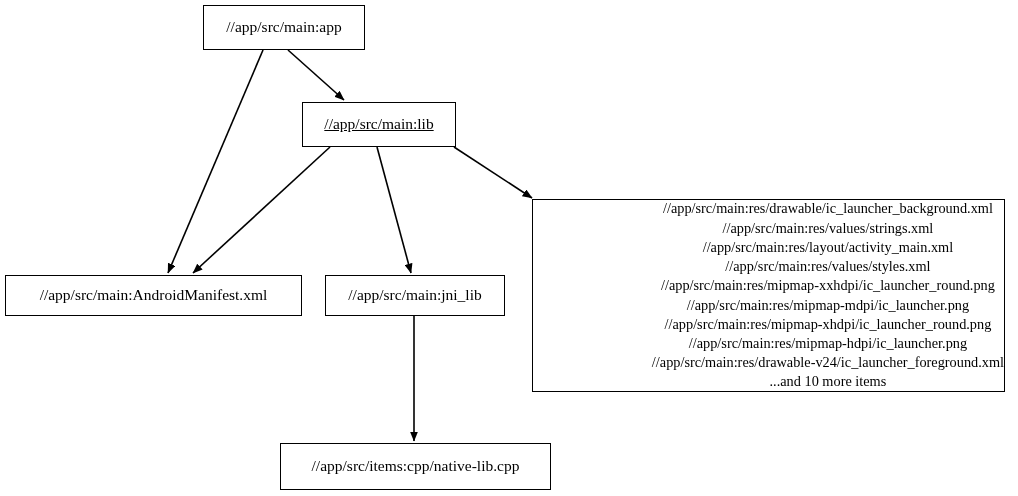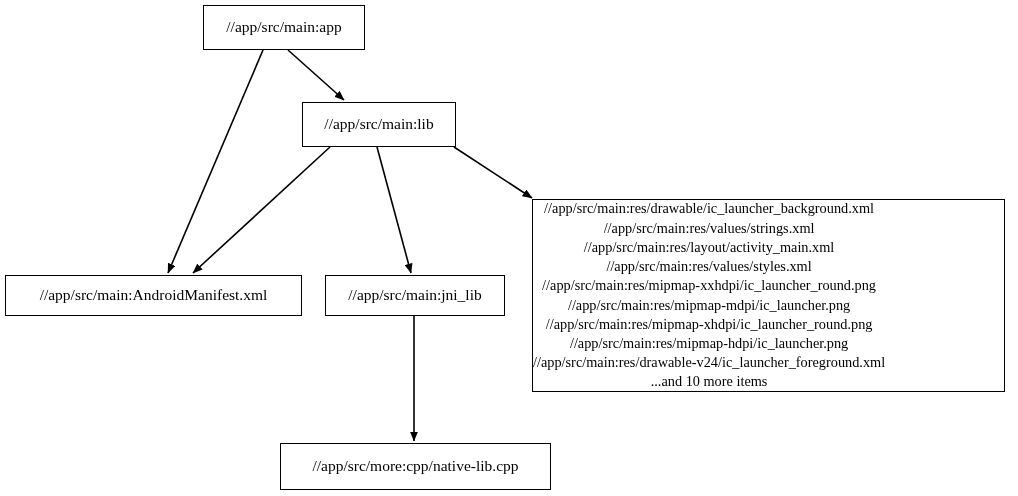--- a/index.html
+++ b/index.html
@@ -39,29 +39,29 @@
     display: block;
     white-space: pre;
     line-height: 1.18;
     color: #000000;
   }
   .single-line .node-label {
     font-size: 15.5px;
   }
   .multi-line {
     align-items: center;
-    justify-content: flex-start;
+    justify-content: flex-end;
   }
   .multi-line .node-label {
     font-size: 14.3px;
     line-height: 1.345;
   }
   
   #node-app           { left: 203px; top: 5px;   width: 162px; height: 45px; }
-  #node-lib           { left: 302px; top: 102px; width: 154px; height: 45px; }
+  #node-lib           { left: 302px; top: 102px; width: 154px; height: 45px; text-decoration: underline; }
   #node-manifest      { left: 5px;   top: 275px; width: 297px; height: 41px; }
   #node-jni-lib       { left: 325px; top: 275px; width: 180px; height: 41px; }
   #node-resources     { left: 532px; top: 199px; width: 473px; height: 193px; }
   #node-native-lib    { left: 280px; top: 443px; width: 271px; height: 47px; }
 </style>
 </head>
 <body>
 
 <div id="canvas">
 
@@ -95,21 +95,21 @@
 
   <div class="node single-line" id="node-jni-lib">
     <span class="node-label">//app/src/main:jni_lib</span>
   </div>
 
   <div class="node single-line" id="node-manifest">
     <span class="node-label">//app/src/main:AndroidManifest.xml</span>
   </div>
 
   <div class="node single-line" id="node-native-lib">
-    <span class="node-label">//app/src/more:cpp/native-lib.cpp</span>
+    <span class="node-label">//app/src/items:cpp/native-lib.cpp</span>
   </div>
 
   <div class="node multi-line" id="node-resources">
     <span class="node-label">//app/src/main:res/drawable/ic_launcher_background.xml
 //app/src/main:res/values/strings.xml
 //app/src/main:res/layout/activity_main.xml
 //app/src/main:res/values/styles.xml
 //app/src/main:res/mipmap-xxhdpi/ic_launcher_round.png
 //app/src/main:res/mipmap-mdpi/ic_launcher.png
 //app/src/main:res/mipmap-xhdpi/ic_launcher_round.png

